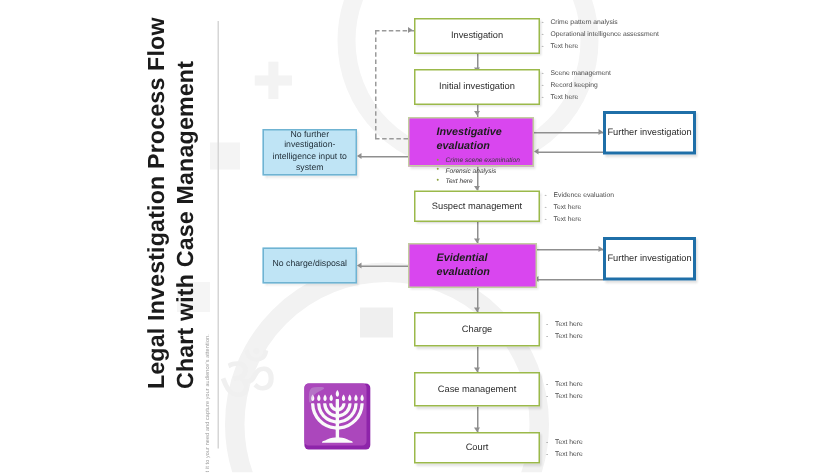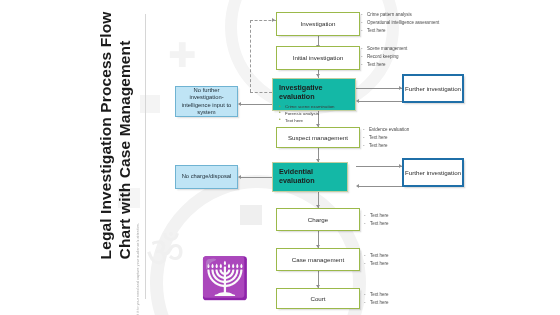--- a/index.html
+++ b/index.html
@@ -137,25 +137,26 @@
   }
   .box.cyan {
     border: 0.9px solid #6fb3d2;
     background: #bfe4f5;
     box-shadow: 1.5px 1.5px 1.5px rgba(0,0,0,0.10);
     font-size: 5.8px;
     color: #22303a;
   }
   .box.olive {
     border: 0.9px solid #c3ceA0;
-    background: #14b8a6;
+    background: #d946ef;
     box-shadow: 1.5px 1.5px 1.5px rgba(0,0,0,0.10);
     display: block;
-    padding: 4px 6px;
+    padding: 4px 18px;
     text-align: left;
+    font-style: italic;
   }
   .olive-head {
     font-size: 7.2px;
     font-weight: bold;
     color: #1d1d1d;
     margin-bottom: 3px;
   }
   .olive-list {
     list-style: none;
     margin: 0;
@@ -332,21 +333,21 @@
   </div>
 
   <div class="box blue" style="left:402px; top:74px; width:62px; height:29px;">
     <span>Further investigation</span>
   </div>
 
   <div class="box green" style="left:276px; top:127px; width:84px; height:21px;">
     <span>Suspect management</span>
   </div>
 
-  <div class="box olive olive-solo" style="left:272px; top:162px; width:76px; height:30px;">
+  <div class="box olive olive-solo" style="left:272px; top:162px; width:86px; height:30px;">
     <div class="olive-head" style="margin:0;">Evidential evaluation</div>
   </div>
 
   <div class="box blue" style="left:402px; top:158px; width:62px; height:29px;">
     <span>Further investigation</span>
   </div>
 
   <div class="box cyan" style="left:175px; top:165px; width:63px; height:24px;">
     <span>No charge/disposal</span>
   </div>

